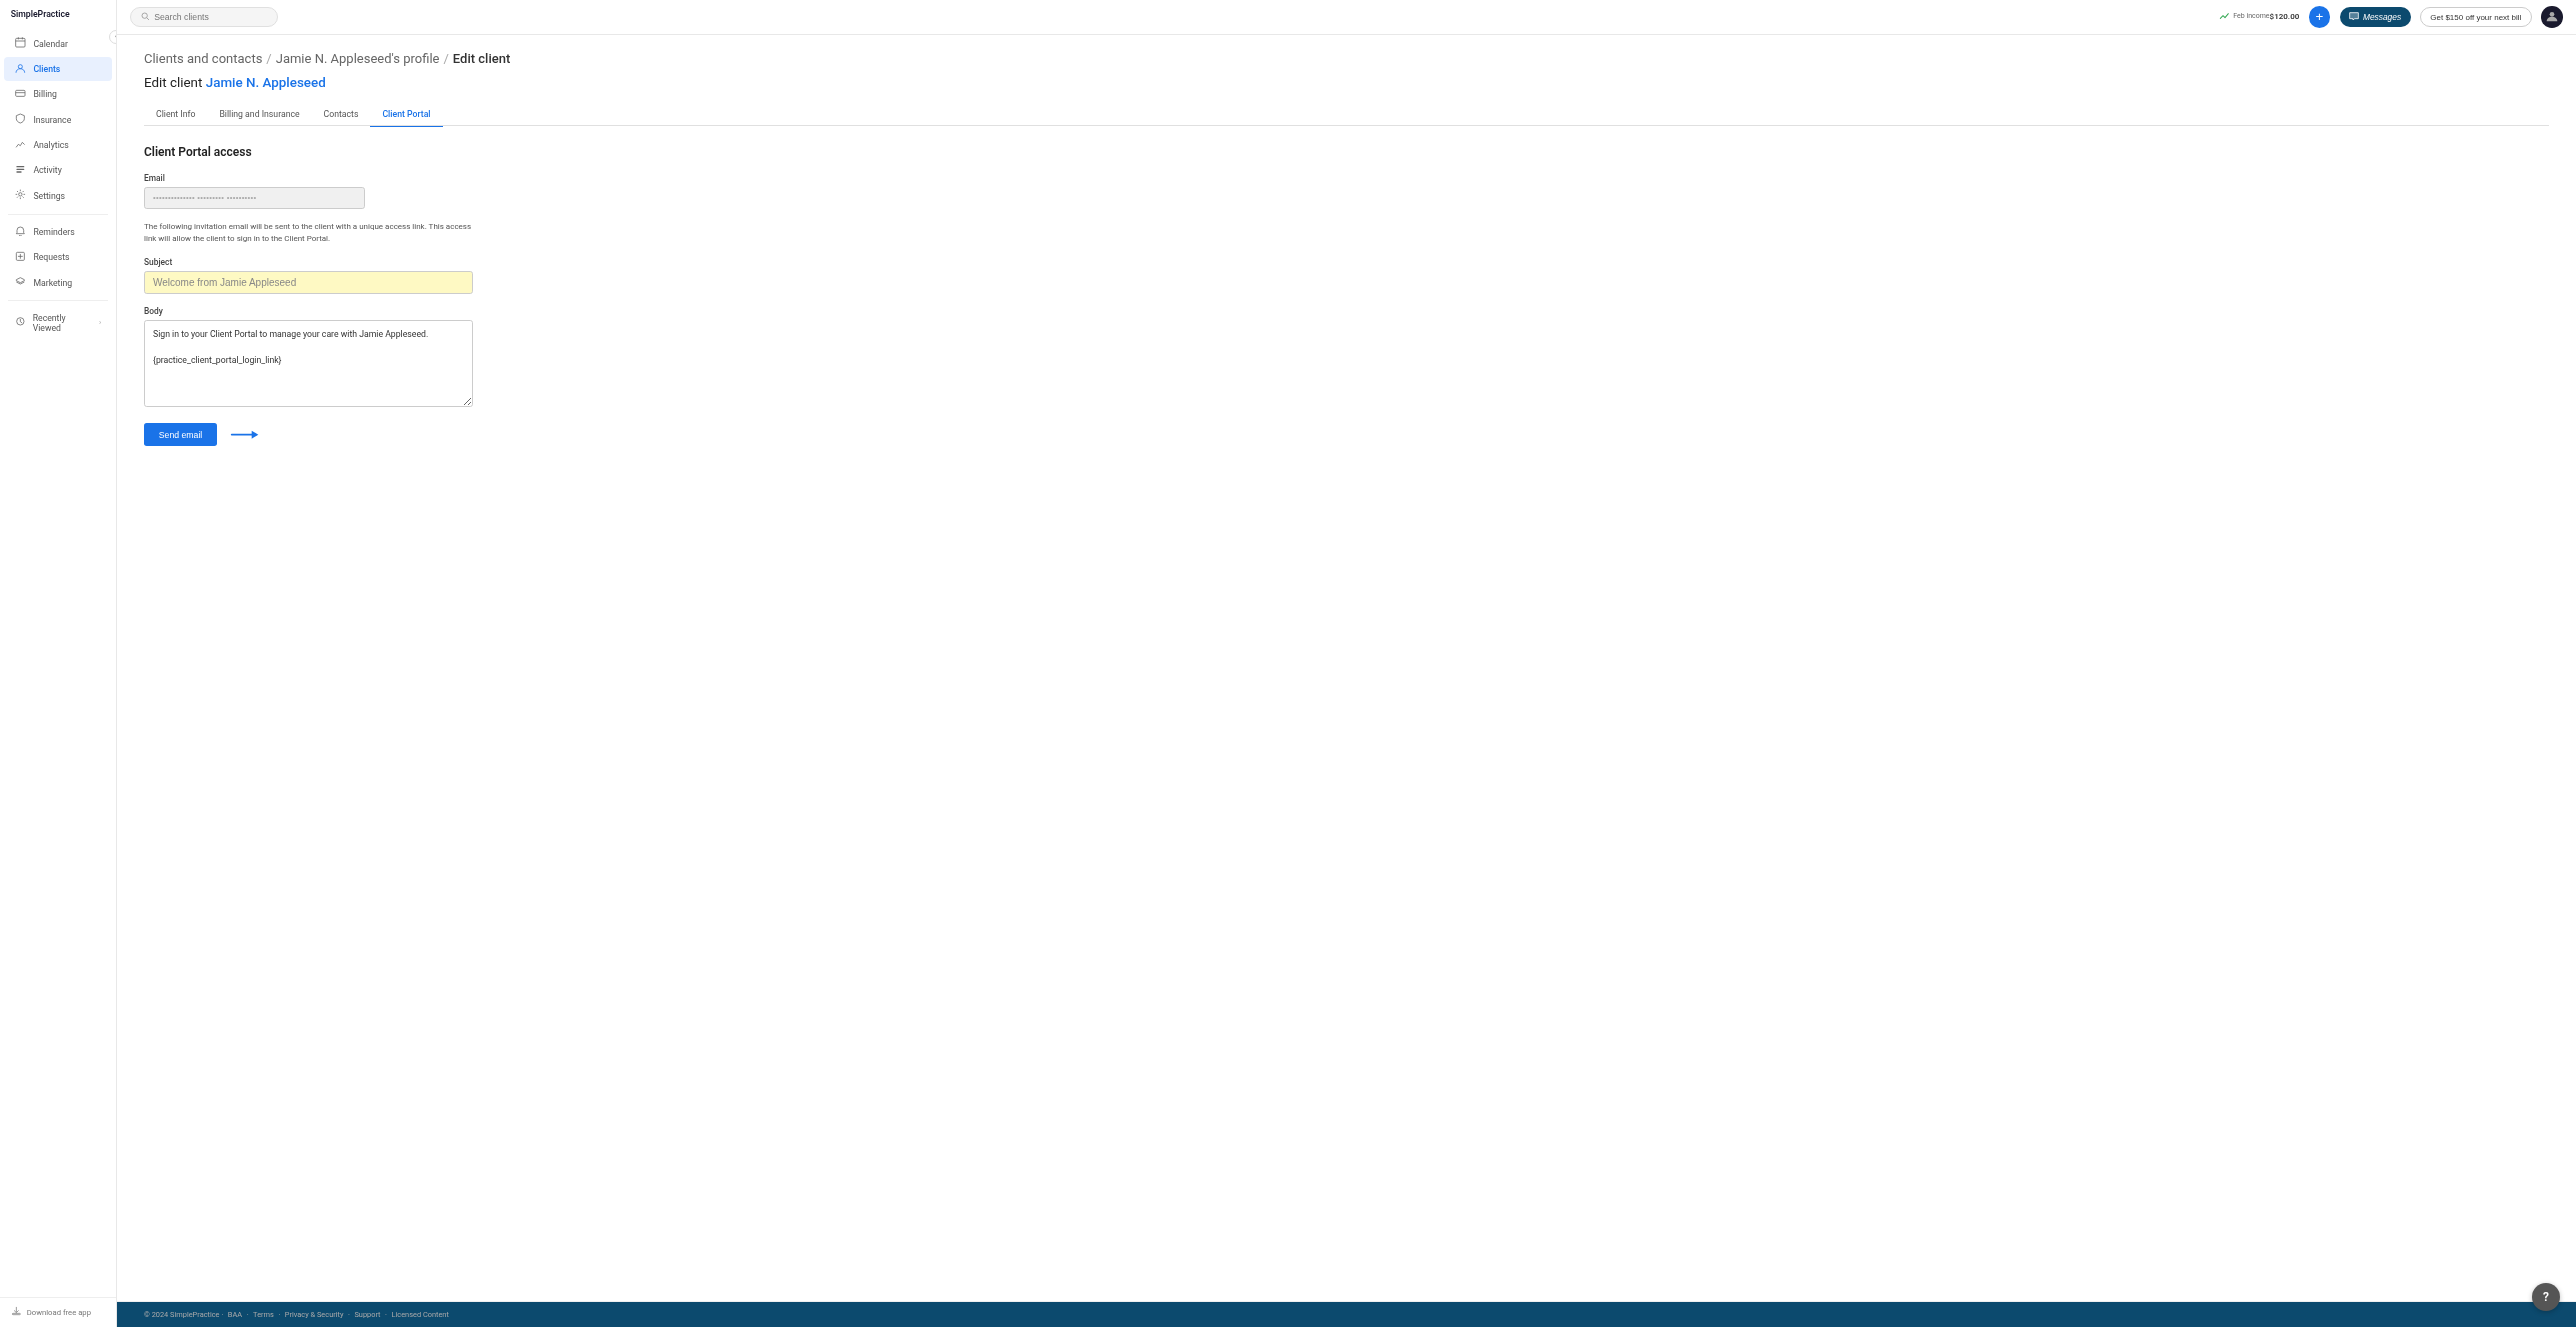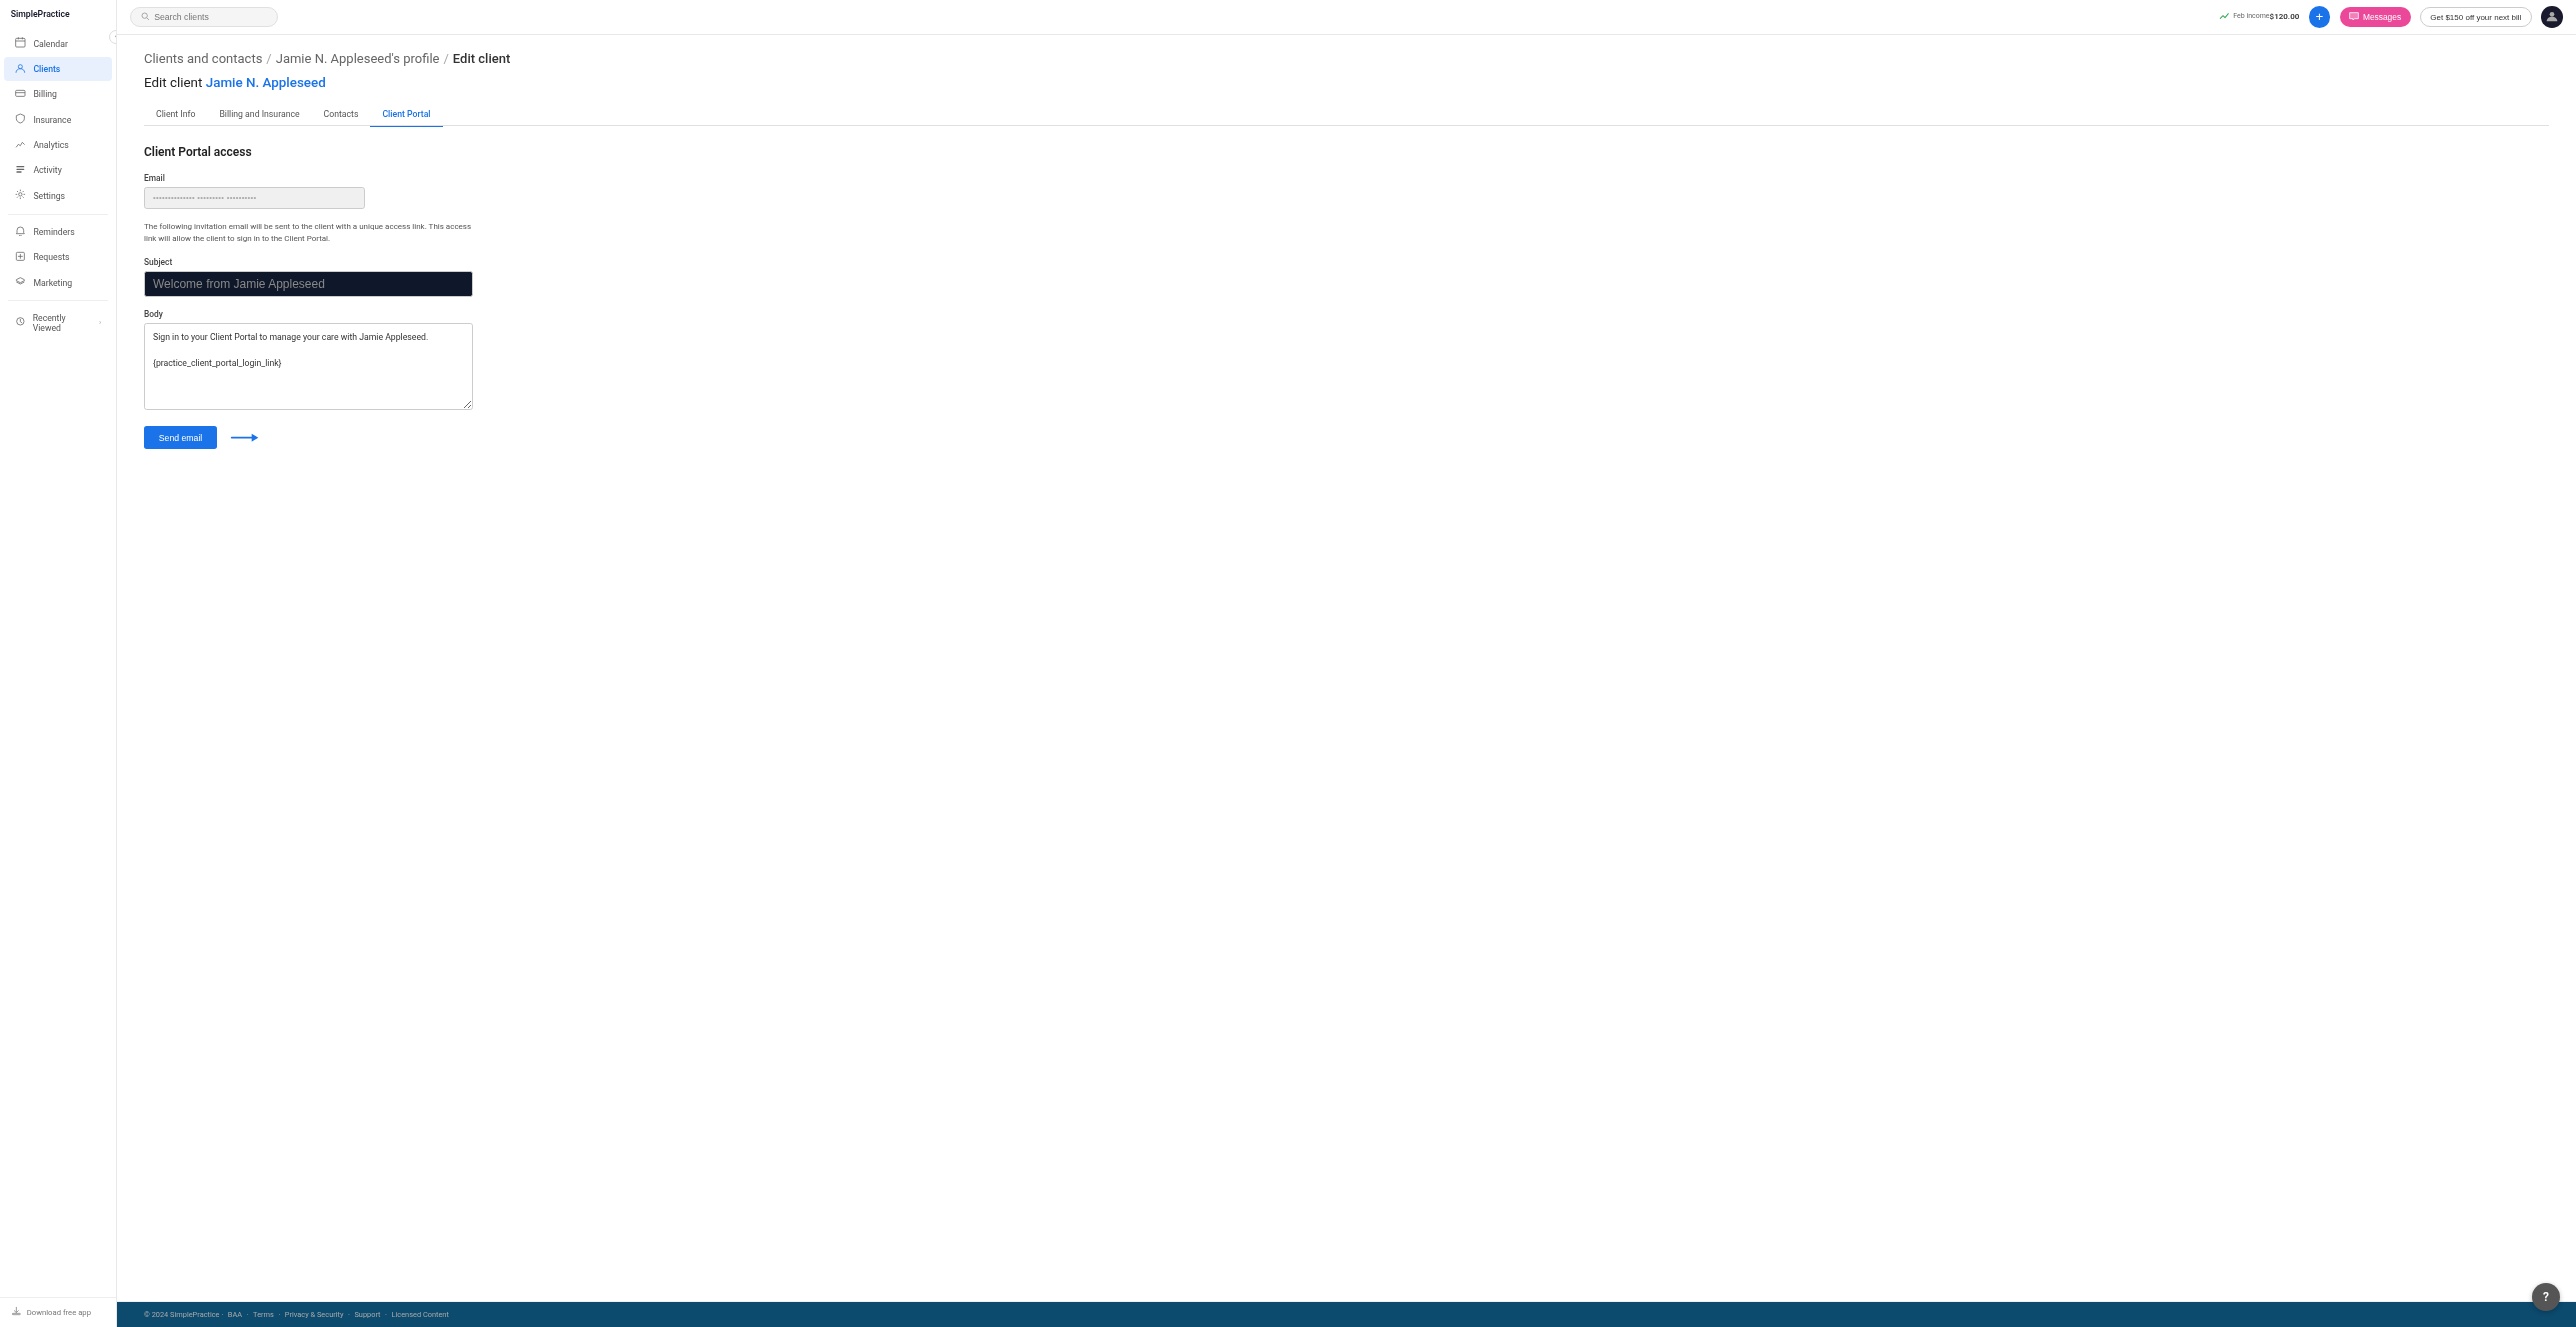--- a/index.html
+++ b/index.html
@@ -135,30 +135,31 @@
       border-radius: 50%;
       font-size: 13.4px;
       display: flex;
       align-items: center;
       justify-content: center;
       cursor: pointer;
       font-weight: 300;
       line-height: 1;
     }
     .messages-btn {
-      background: #ec4899;
+      background: #0c4a6e;
       color: #fff;
       border: none;
       border-radius: 13.4px;
       padding: 4.7px 9.4px;
       font-size: 8.4px;
       font-weight: 500;
       cursor: pointer;
       display: flex;
       gap: 4px;
+      font-style: italic;
     }
     .promo-btn {
       border: 0.7px solid #ccc;
       background: #fff;
       color: #333;
       border-radius: 13.4px;
       padding: 4.7px 9.4px;
       font-size: 8px;
       cursor: pointer;
     }
@@ -237,23 +238,23 @@
       font-weight: 500;
       color: #444;
       margin-bottom: 4px;
     }
     .form-input {
       width: 100%;
       max-width: 221px;
       padding: 5.4px 8px;
       border: 0.7px solid #ccc;
       border-radius: 2.7px;
-      font-size: 12px;
+      font-size: 10px;
       color: #888;
-      background: #0f172a;
+      background: #fef9c3;
       outline: none;
     }
     .email-input {
       background: #f0f0f0;
       color: #aaa;
       font-size: 7.7px;
       letter-spacing: 0.3px;
     }
     .invitation-note {
       font-size: 8px;

